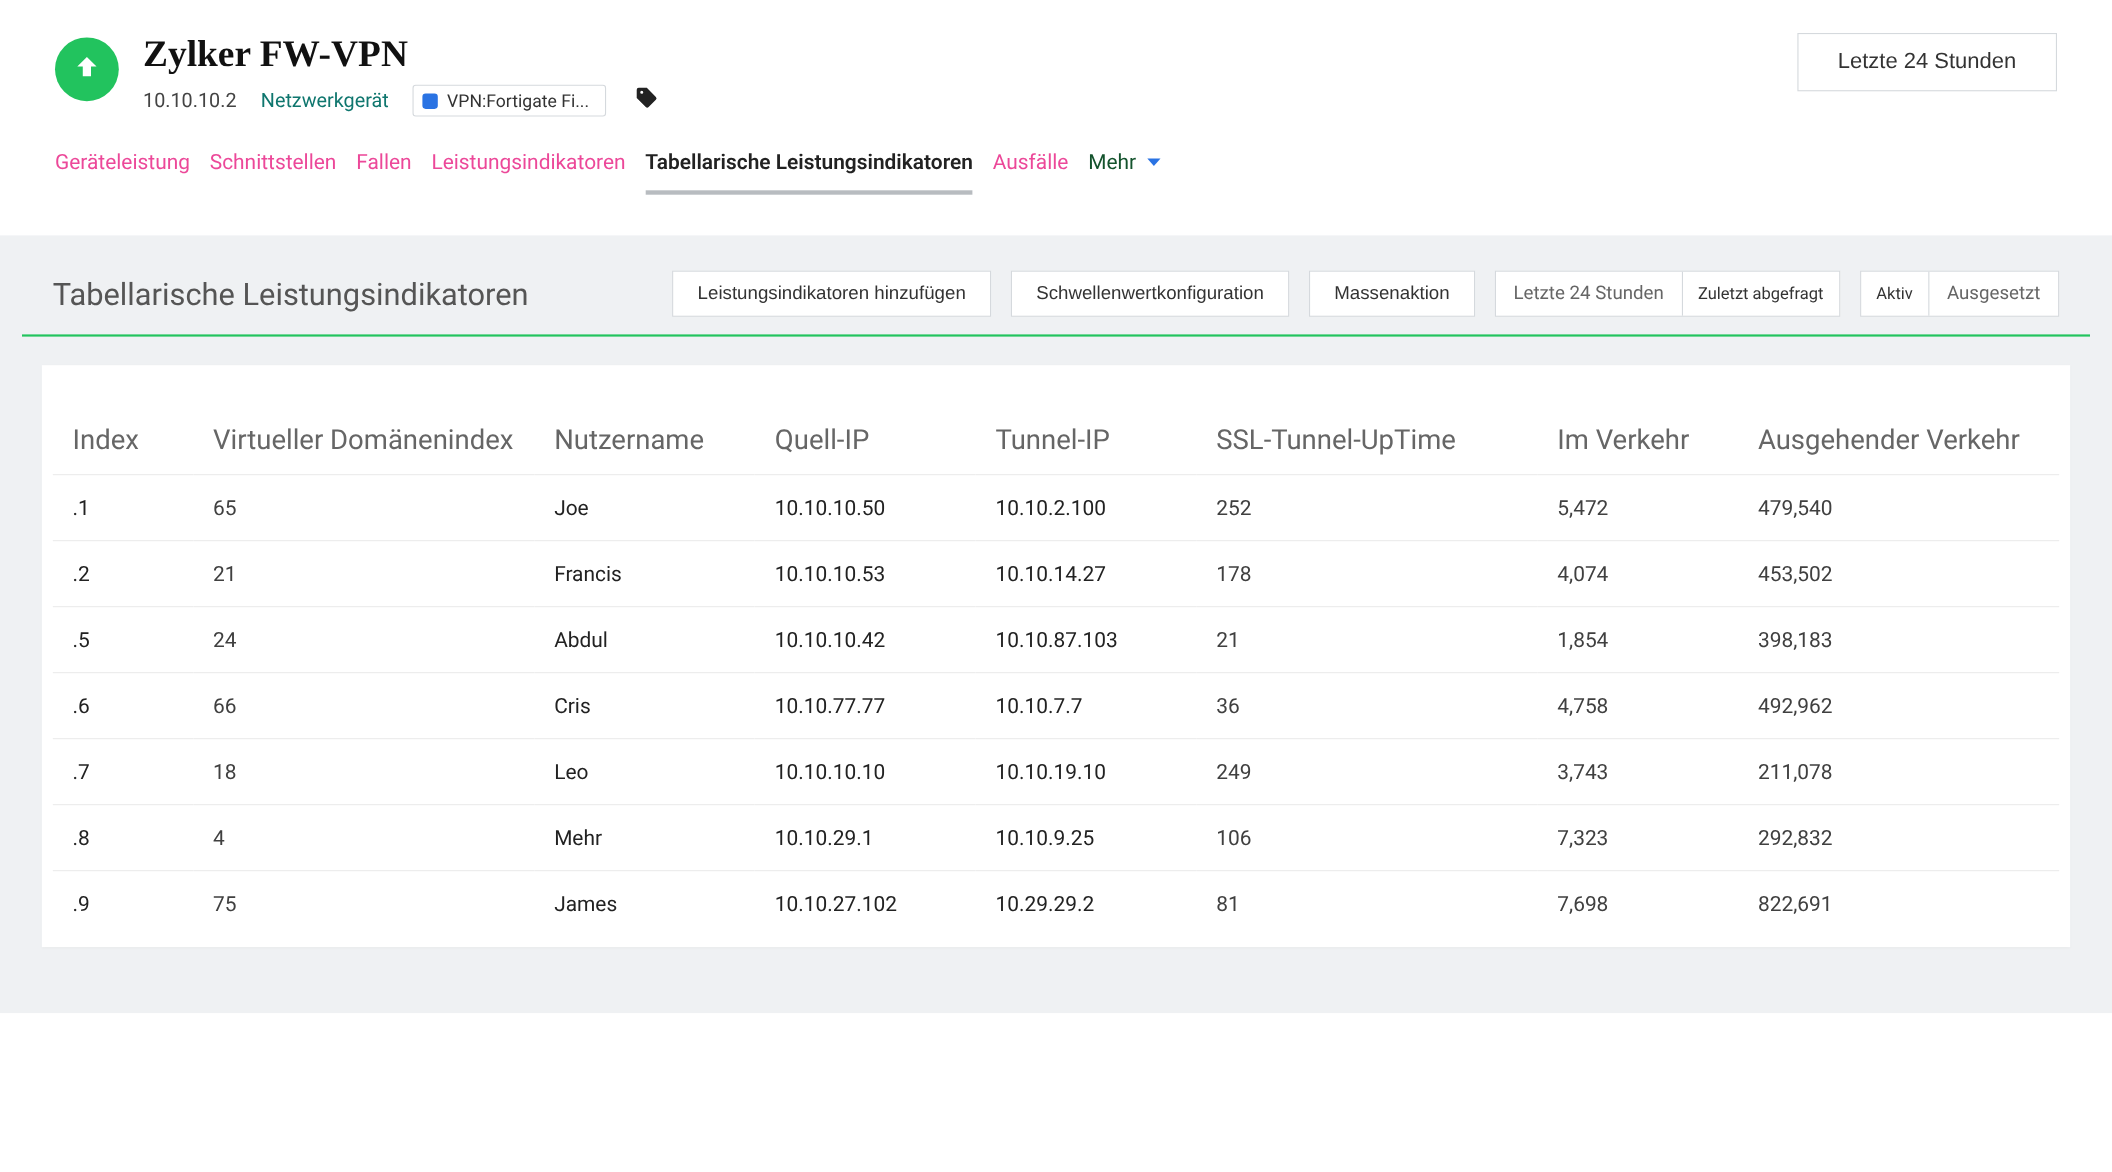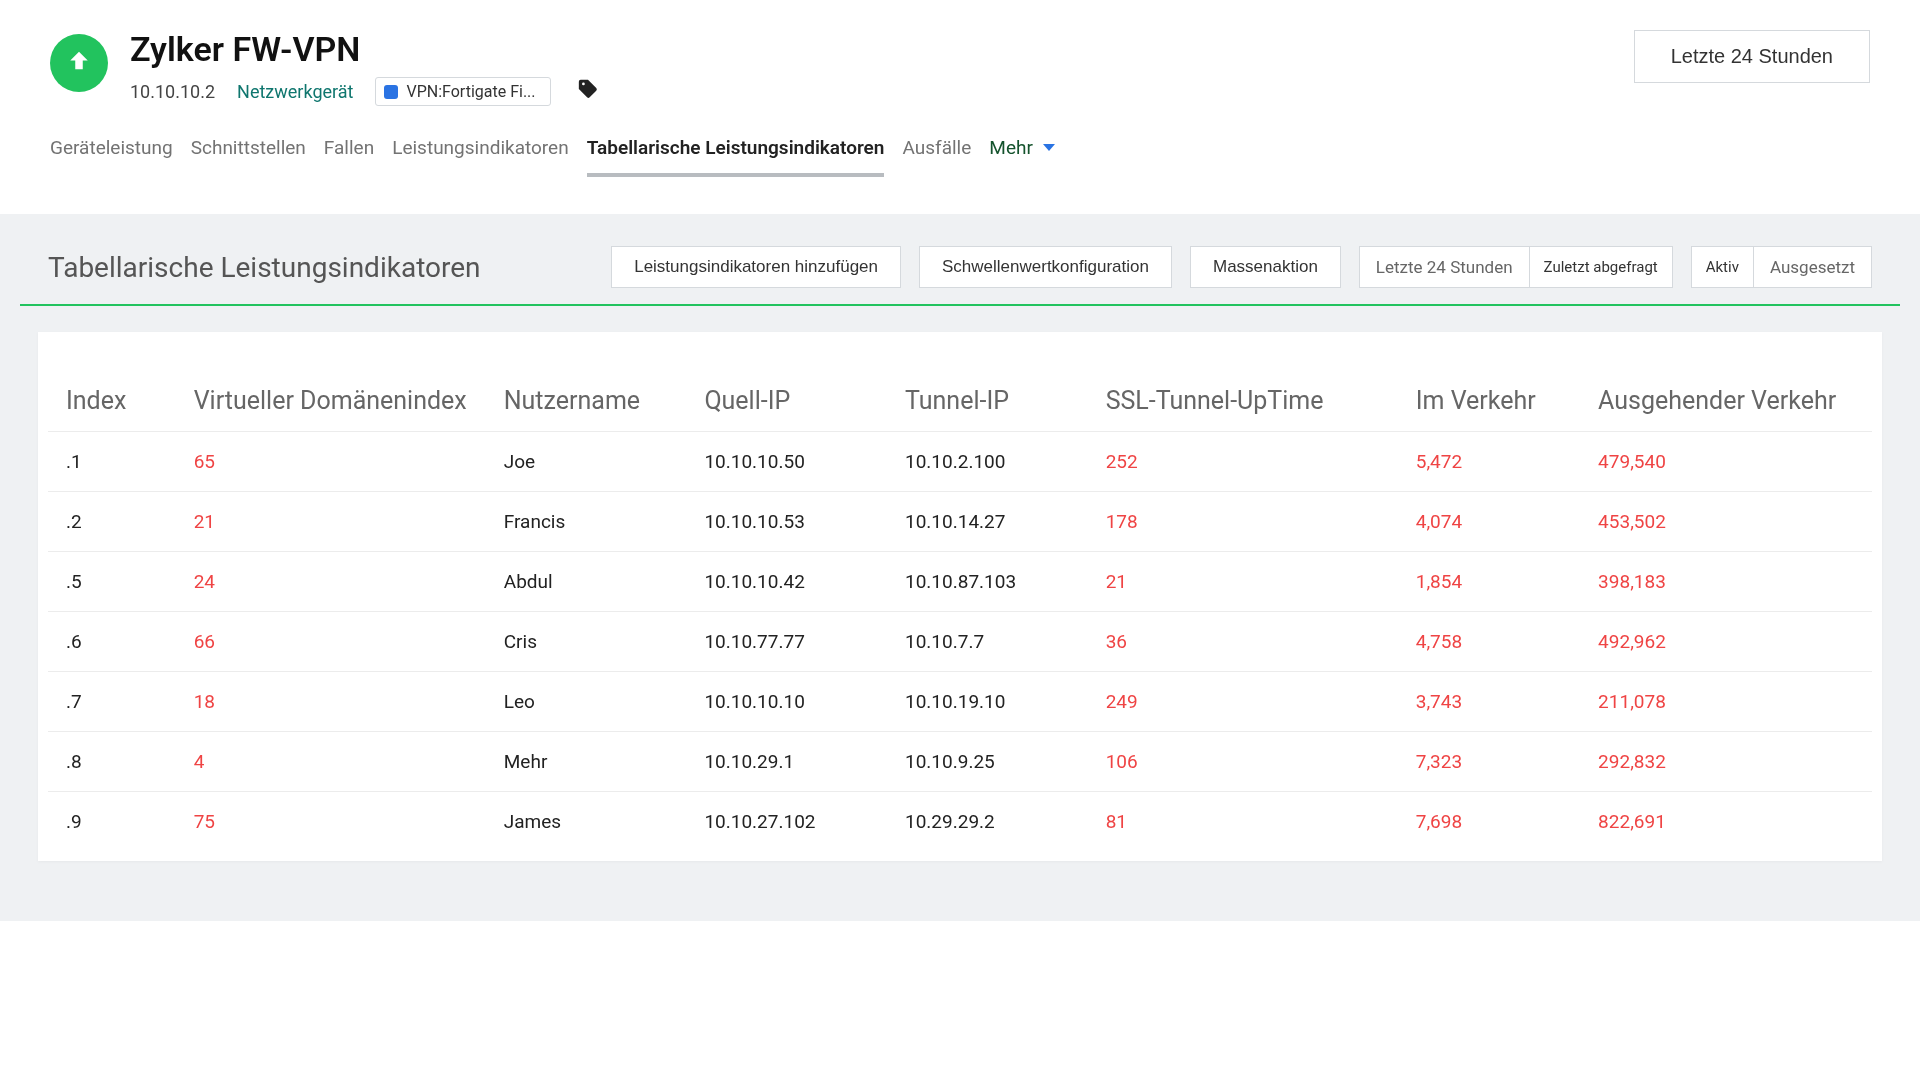--- a/index.html
+++ b/index.html
@@ -37,20 +37,21 @@
   flex: 0 0 auto;
   margin-top: 4px;
 }
 .status-circle svg { width: 30px; height: 30px; fill: #fff; }
 .title-block .title {
   font-size: 34px;
   font-weight: 600;
   color: #111;
   line-height: 1.15;
   margin-bottom: 8px;
+  font-family: Liberation Serif, serif;
 }
 .subline {
   display: flex;
   align-items: center;
   gap: 22px;
 }
 .ip { color: #444; font-size: 18px; }
 .link { color: #0f766e; font-size: 18px; text-decoration: none; cursor: pointer; }
 .tag-chip {
   display: inline-flex;
@@ -78,21 +79,21 @@
 .tabs {
   display: flex;
   align-items: center;
   gap: 18px;
   border-bottom: 1px solid transparent;
   margin-bottom: 36px;
 }
 .tab {
   padding: 8px 0 14px 0;
   font-size: 19px;
-  color: #737373;
+  color: #ec4899;
   cursor: pointer;
   border-bottom: 4px solid transparent;
 }
 .tab.active {
   color: #222;
   font-weight: 600;
   border-bottom-color: #b8bcc0;
 }
 .tab.more { color: #14532d; display: inline-flex; align-items: center; gap: 10px; }
 .tab.more .caret {
@@ -172,21 +173,21 @@
   font-size: 25px;
   padding: 20px 18px 16px 18px;
   vertical-align: top;
 }
 td {
   padding: 18px 18px;
   font-size: 19px;
   color: #222;
   border-top: 1px solid #ececec;
 }
-td .vlink { color: #ef4444; cursor: pointer; text-align: right; }
+td .vlink { color: #404040; cursor: pointer; text-align: right; }
 </style>
 </head>
 <body>
 
 <div class="page">
 
   <div class="header-row">
     <div class="header-left">
       <div class="status-circle">
         <svg viewBox="0 0 24 24">

